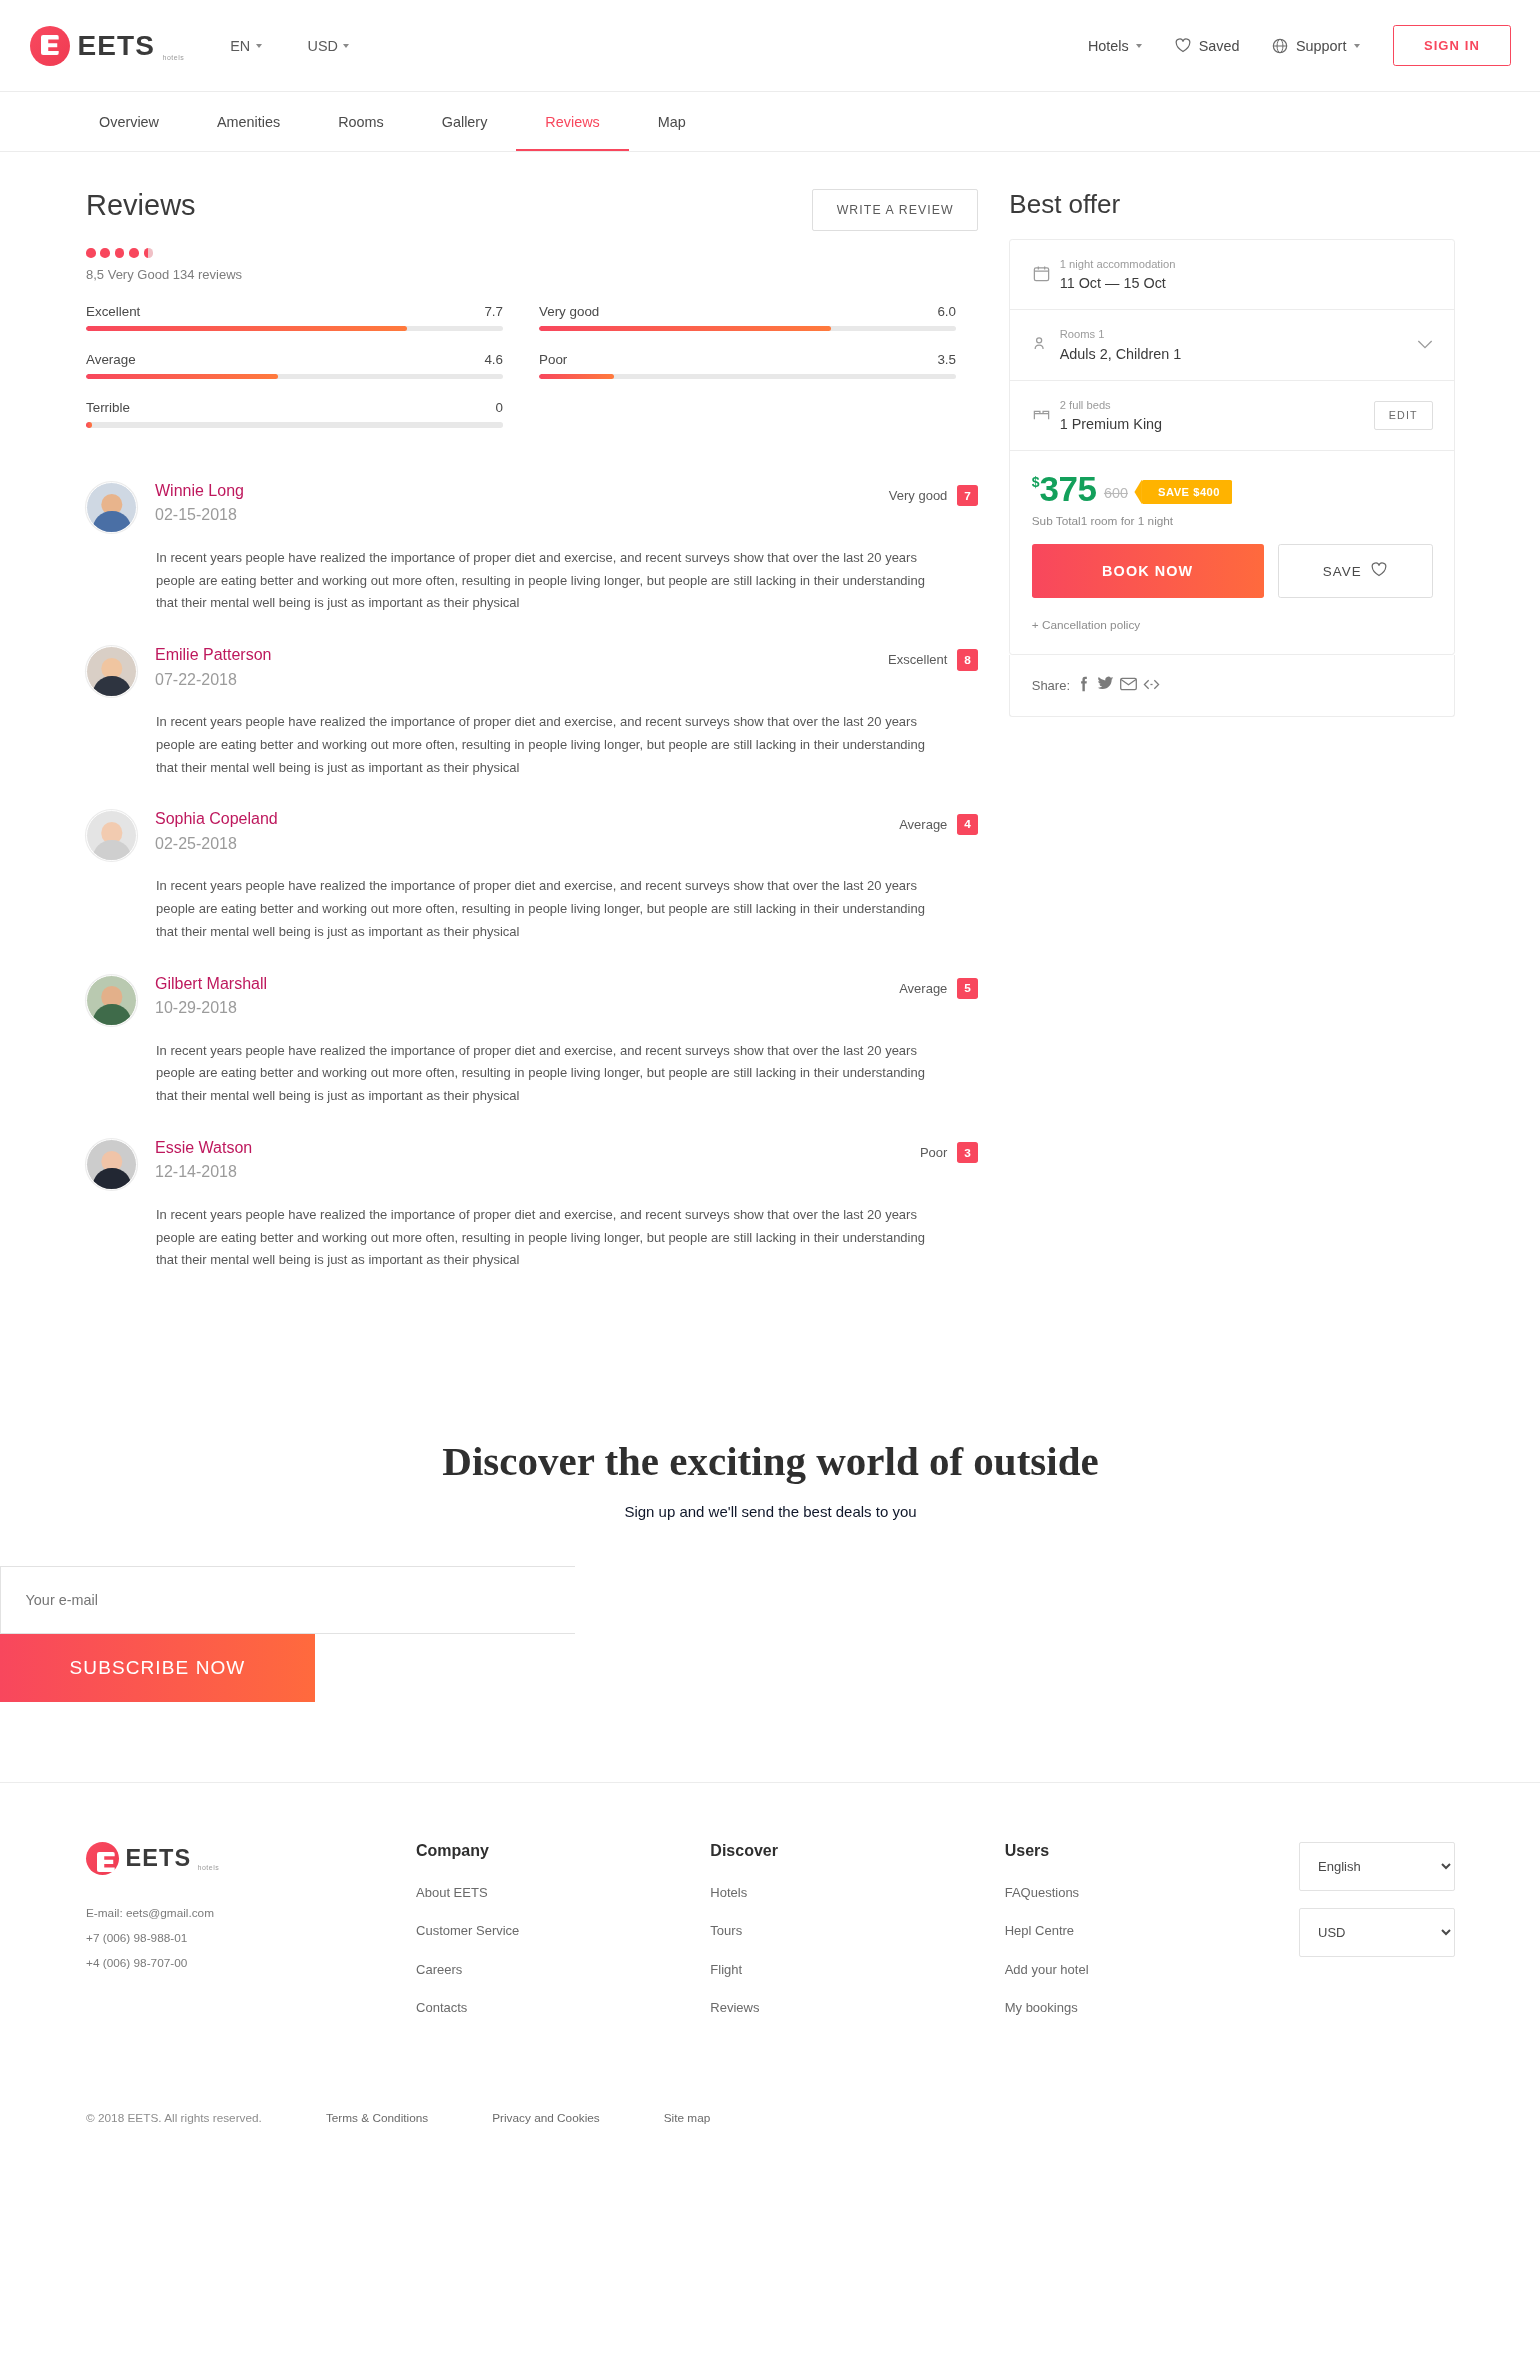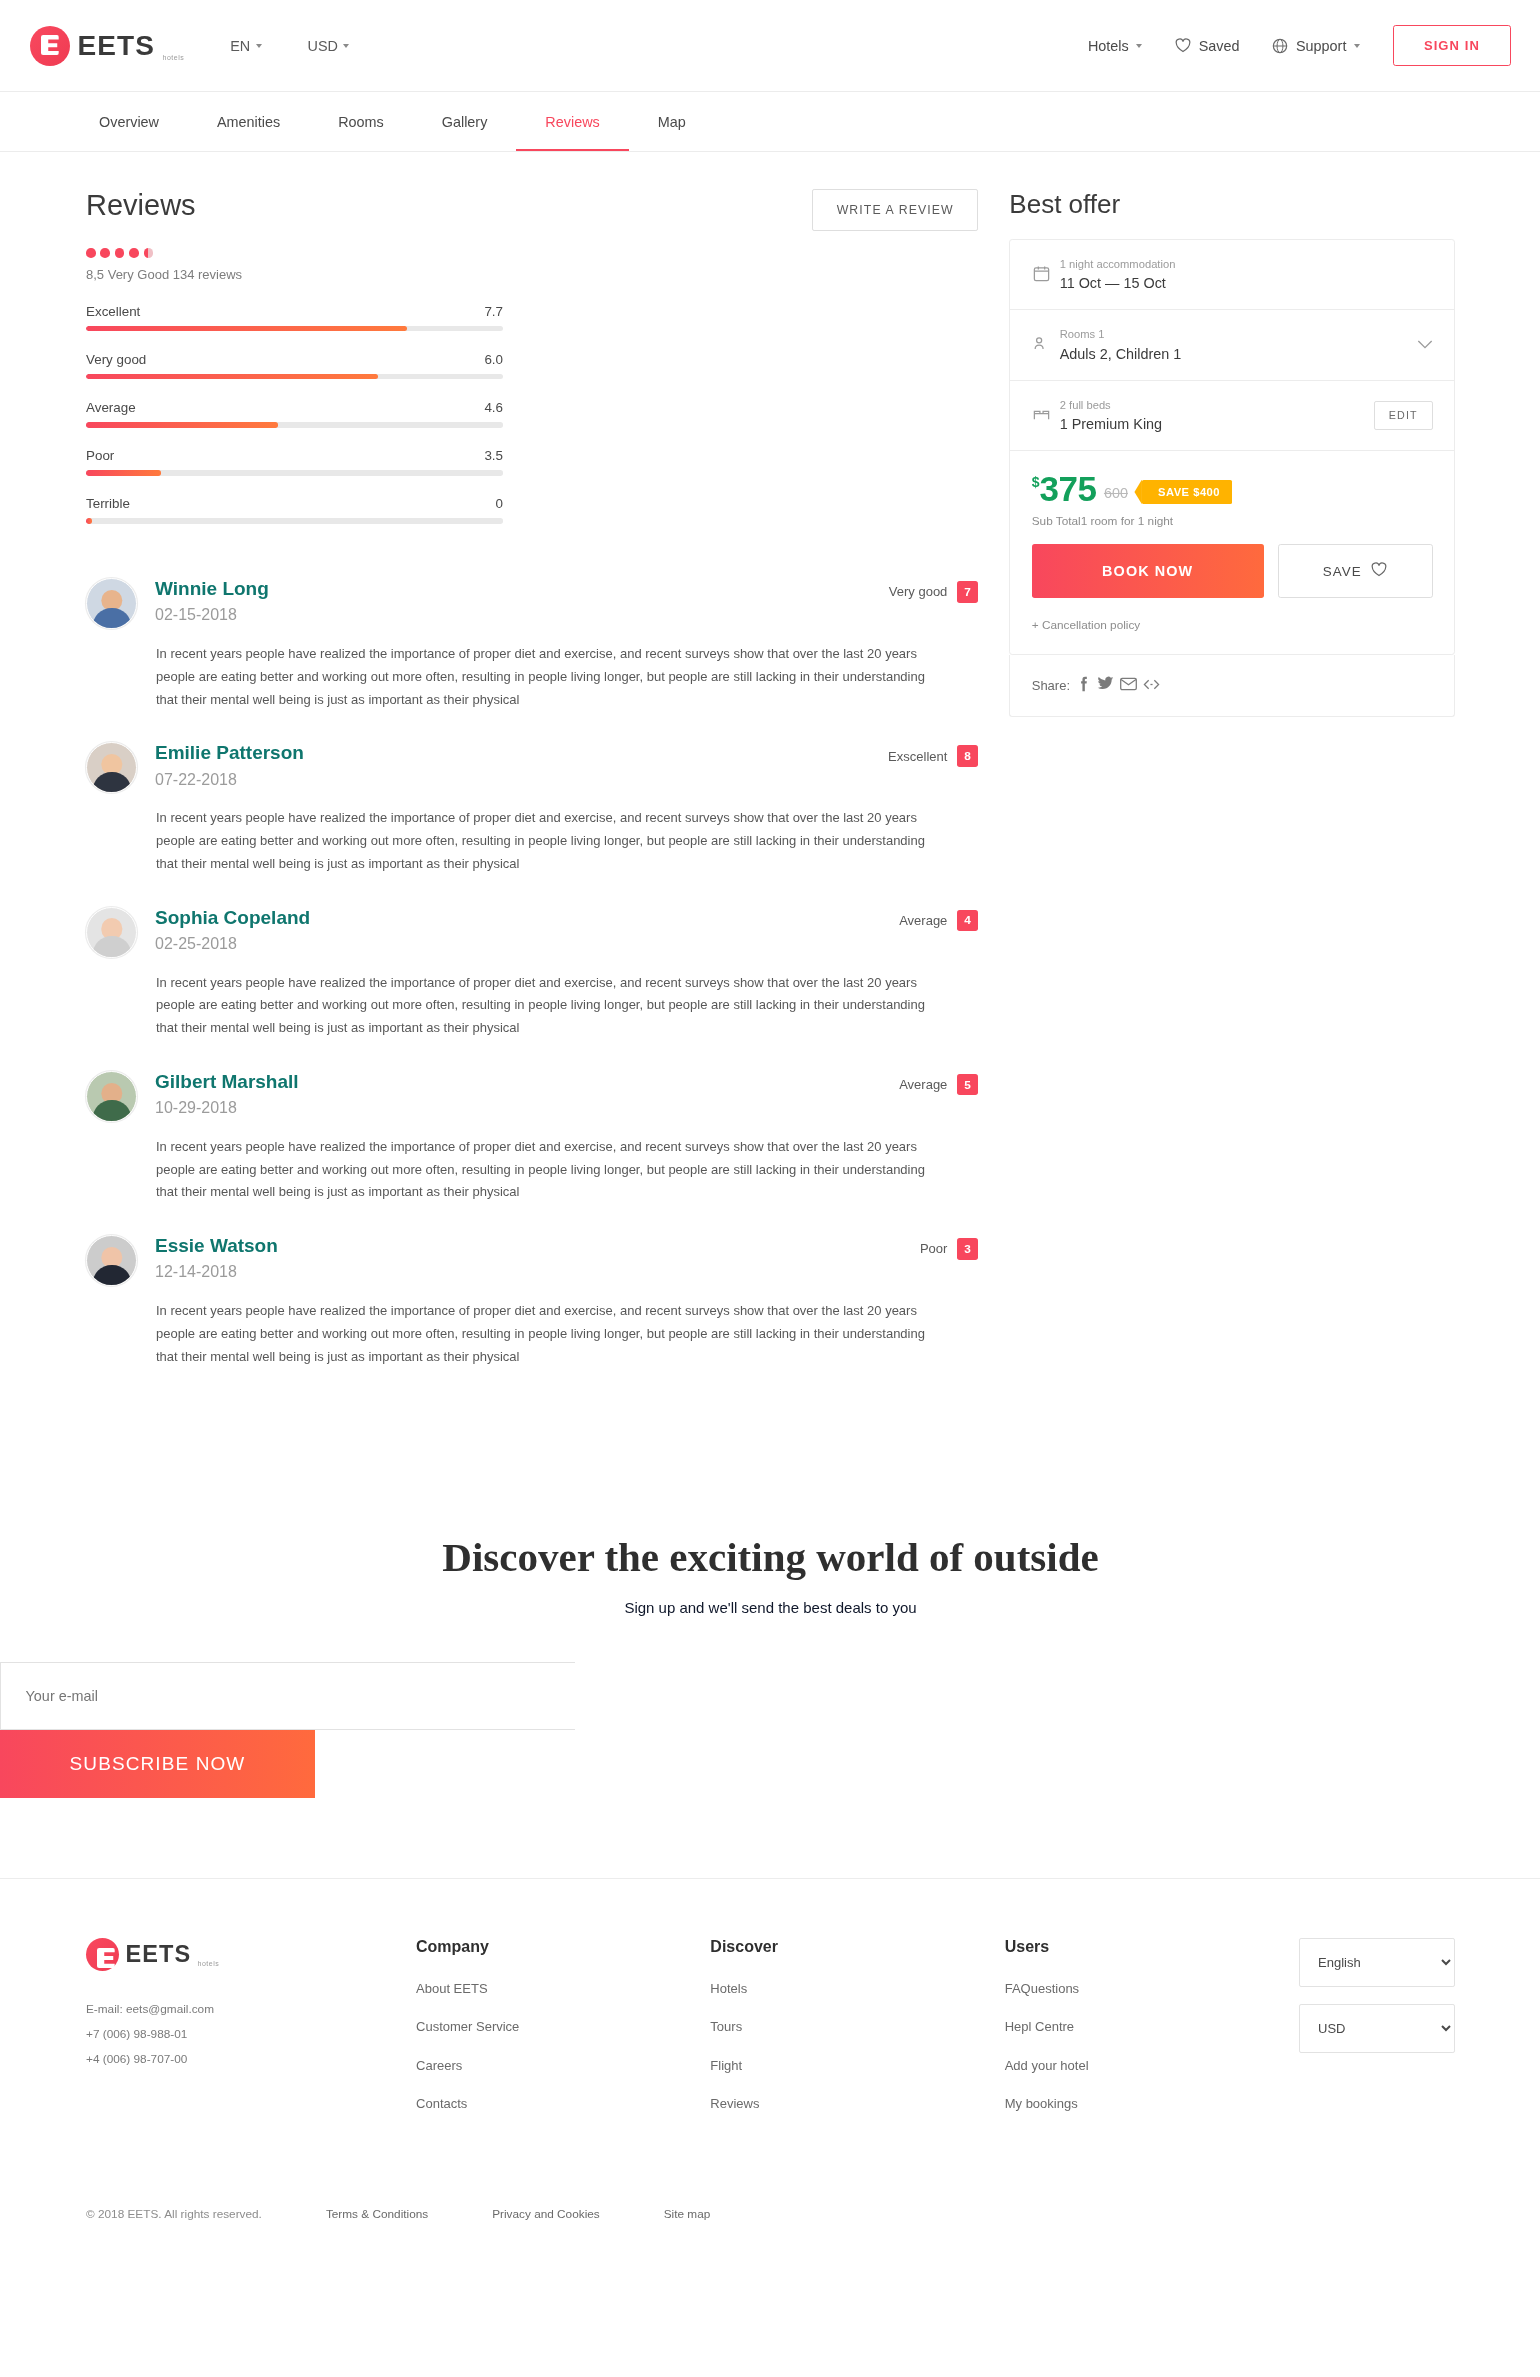--- a/index.html
+++ b/index.html
@@ -73,21 +73,21 @@
   .rv-title { font-size:29px; color:#3b3b3b; font-weight:normal; }
   .write-review {
     margin-left:auto; background:#fff; border:0.5px solid #dedede; color:#5a5a5a;
     font-size:12.3px; letter-spacing:1.1px; padding:13px 23.5px; border-radius:2.1px; cursor:pointer;
   }
   .dots { margin-top: 17px; display:flex; gap:4.8px; align-items:center; }
   .dot { width:9.6px;height:9.6px;border-radius:50%;background:#f8475d; }
   .dot.half { background: linear-gradient(90deg,#f8475d 50%, #f0c0c6 50%); }
   .rv-sub { margin-top: 9.6px; font-size:13px; color:#7d7d7d;}
 
-  .bars { margin-top: 21.4px; display:flex; flex-wrap:wrap; gap: 0 36px; flex-direction: column; }
+  .bars { margin-top: 21.4px; display:flex; flex-wrap:wrap; gap: 0 36px; }
   .bar-item { width: 417px; margin-bottom: 20.3px; }
   .bar-row { display:flex; justify-content:space-between; font-size:13.4px; color:#4a4a4a; margin-bottom:7.5px;}
   .bar-track { height:5.3px; border-radius:2.7px; background:#e8e8e8; overflow:hidden; }
   .bar-fill { height:100%; border-radius:2.7px; background:linear-gradient(90deg,#f8475d,#ff7a3d); }
 
   
   .reviews { margin-top: 34px; }
   .review { margin-bottom: 31px; }
   .rv-top { display:flex; align-items:flex-start; }
   .avatar {
@@ -97,21 +97,21 @@
   }
   .avatar .face {
     position:absolute; left:50%; top:22%; transform:translateX(-50%);
     width:21.4px;height:21.4px;border-radius:50%;
   }
   .avatar .body {
     position:absolute; left:50%; bottom:-8.6px; transform:translateX(-50%);
     width:39px;height:29px;border-radius:19px 19px 0 0;
   }
   .rv-meta { margin-left:18px; }
-  .rv-name { font-size:19px; color:#0f766e; font-weight:bold; }
+  .rv-name { font-size:16px; color:#be185d; font-weight:normal; }
   .rv-date { font-size:16px; color:#9b9b9b; margin-top:6.4px; }
   .rv-score { margin-left:auto; display:flex; align-items:center; gap:9.6px; padding-top:3.2px;}
   .rv-score-label { font-size:13px; color:#5a5a5a; }
   .rv-score-badge {
     background:#f8475d; color:#fff; font-size:11.8px; font-weight:bold;
     width:21.4px;height:21.4px; border-radius:2.7px; display:flex; align-items:center; justify-content:center;
   }
   .rv-body {
     margin-top: 14px; margin-left: 70px; width: 786px;
     font-size:13px; line-height:1.75; color:#585858;

